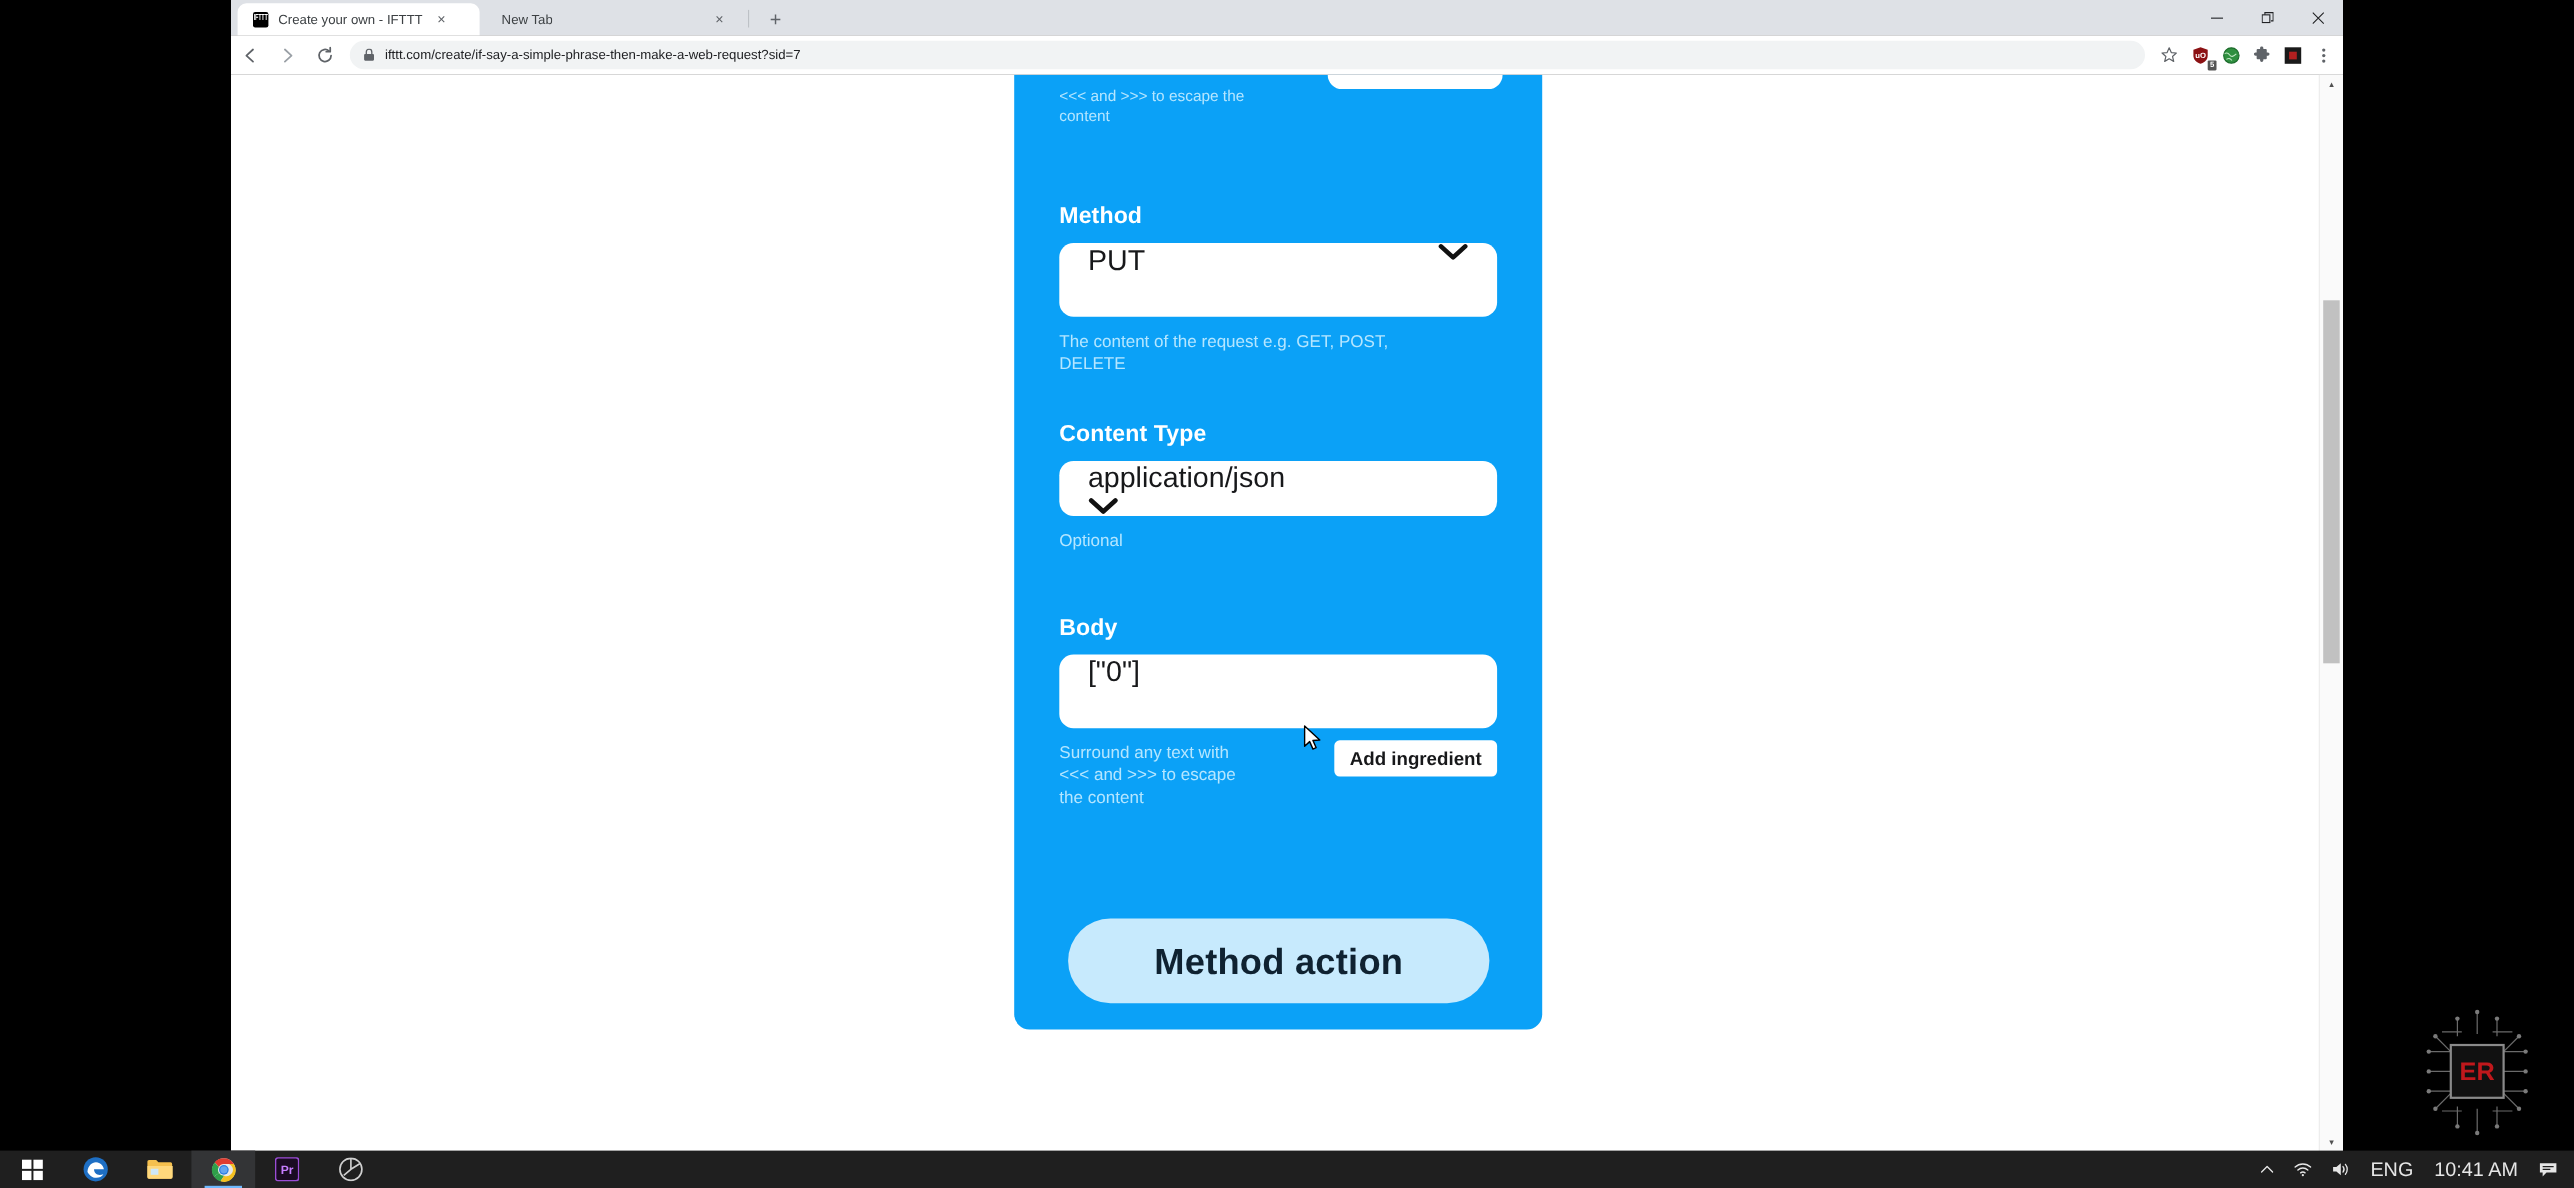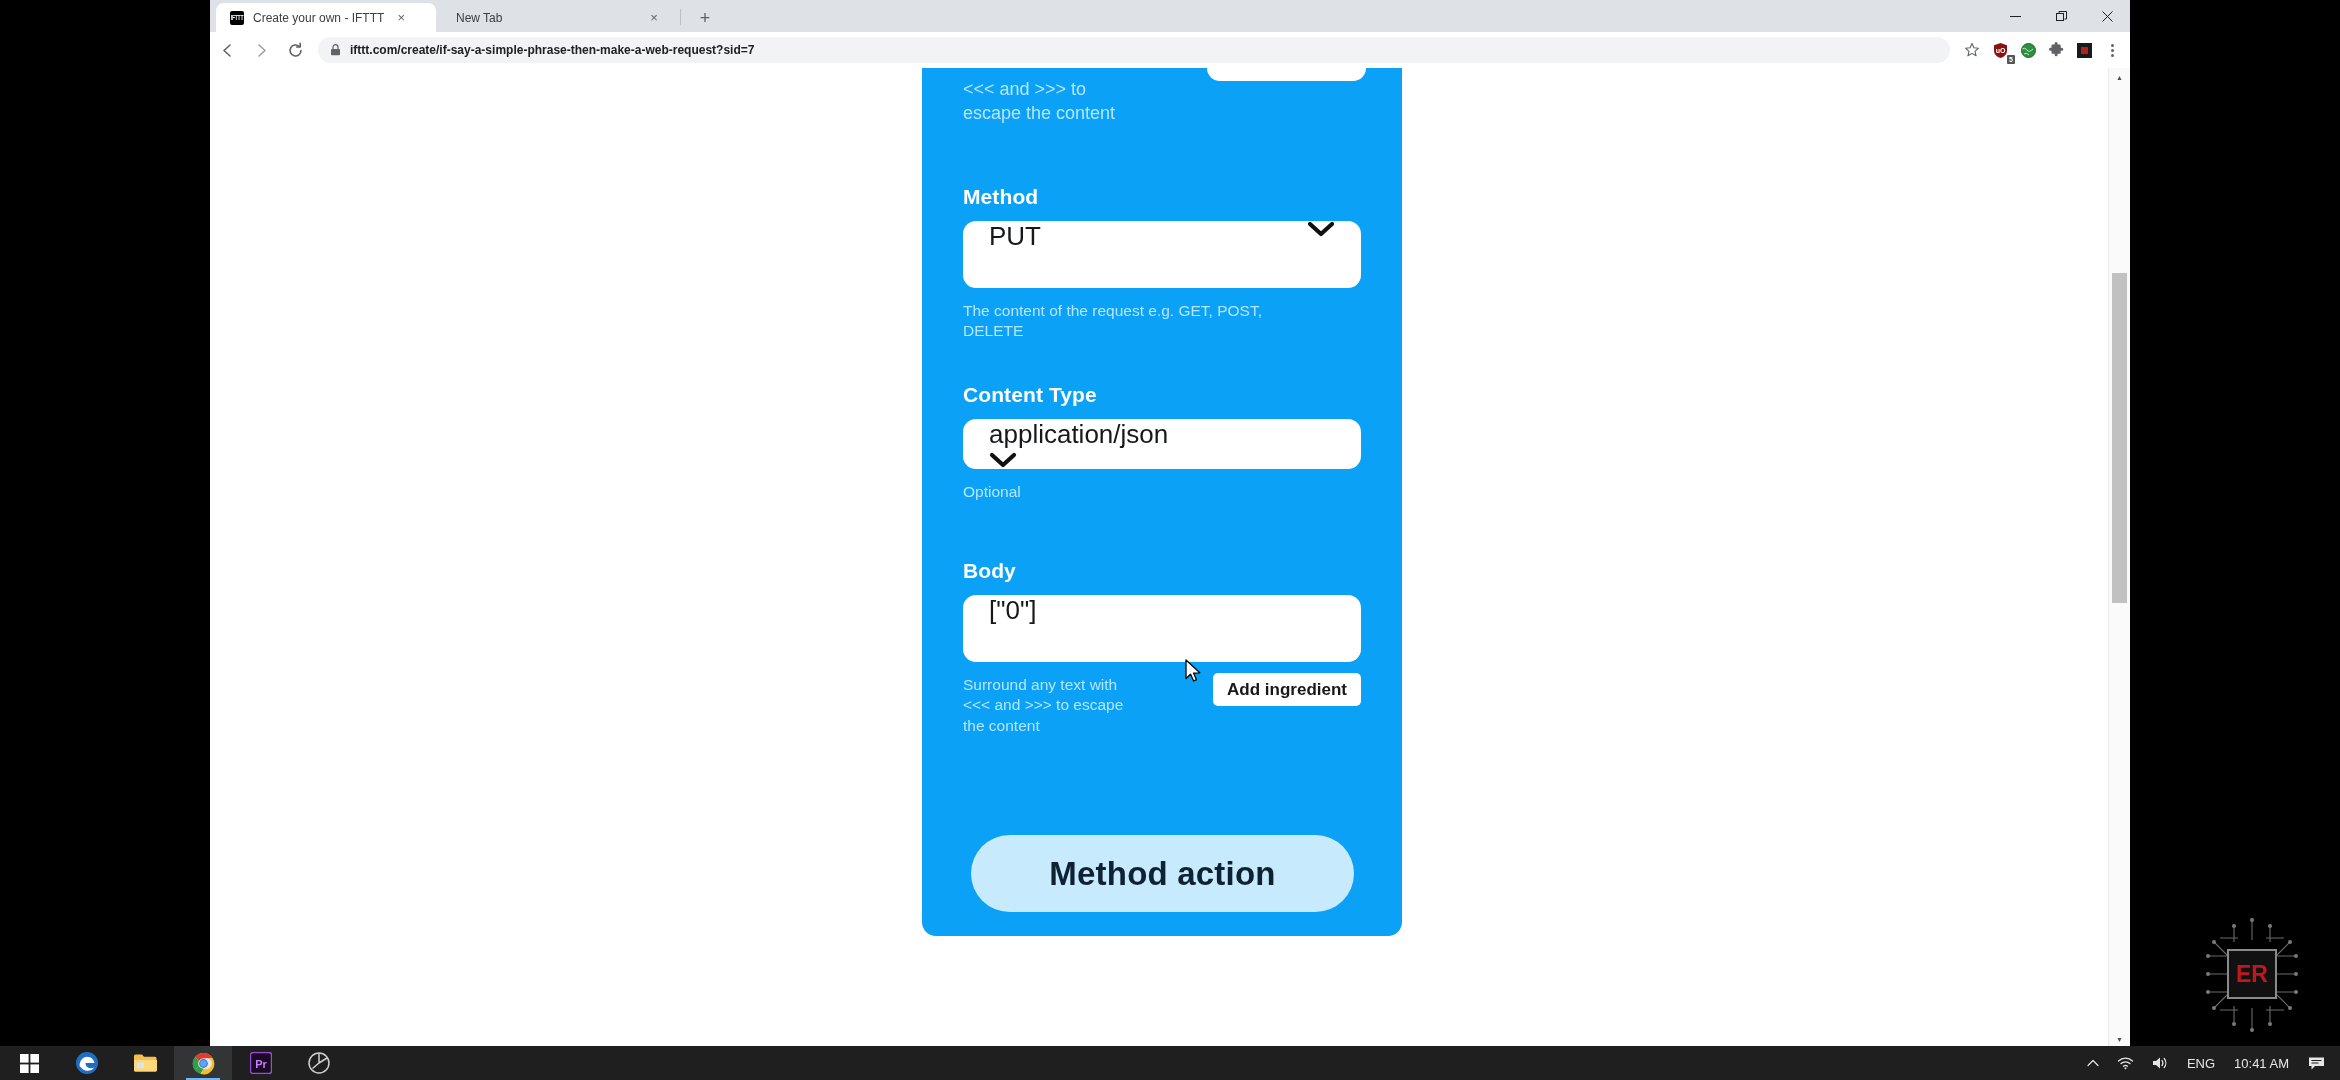--- a/index.html
+++ b/index.html
@@ -76,21 +76,21 @@
   .toolbar-fill-left { position:absolute; left:0; top:32px; width:210px; height:36px; background:#000; }
   .toolbar-fill-right { position:absolute; left:2130px; top:32px; width:210px; height:36px; background:#000; }
   .nav-btn {
     width:34px; height:34px; display:flex; align-items:center; justify-content:center;
     color:#5f6368; flex:0 0 auto;
   }
   .omnibox {
     flex:1 1 auto; height:26px; margin:0 8px 0 6px;
     background:#f1f3f4; border-radius:13px;
     display:flex; align-items:center; padding:0 12px; gap:9px;
-    font-size:12px; color:#202124; min-width:0;font-weight:bold;
+    font-size:12px; color:#202124; min-width:0;
   }
   .omnibox-url { white-space:nowrap; overflow:hidden; text-overflow:ellipsis; }
   .lock-icon { flex:0 0 auto; display:flex; }
   .tb-icon {
     width:28px; height:28px; flex:0 0 auto;
     display:flex; align-items:center; justify-content:center; position:relative;
   }
   .ublock-badge {
     position:absolute; right:-1px; bottom:0px;
     background:#555; color:#fff; font-size:7px; line-height:1;
@@ -141,21 +141,21 @@
     font-size:26px; color:#17181a; font-weight:500;
     position:relative;
   }
   .select-pill { justify-content:space-between; }
   .chev {
     flex:0 0 auto; display:flex; align-items:center;
   }
   .helper {
     color:#b5e6ff; font-size:15.5px; line-height:1.32;
   }
-  .ghost-text { color:#b5e6ff; font-size:18px; line-height:1.32; }
+  .ghost-text { color:#b5e6ff; font-size:14px; line-height:1.32; }
   .add-ingredient {
     background:#fff; color:#17181a; font-weight:bold; font-size:17px;
     border-radius:5px; display:flex; align-items:center; justify-content:center;
     padding:0 14px;
   }
   .create-btn {
     background:#c7eafd; color:#0f2231; font-weight:bold;
     border-radius:40px; display:flex; align-items:center; justify-content:center;
     font-size:33px; letter-spacing:0.2px;
   }
@@ -180,21 +180,21 @@
     width:58px; height:34px; display:flex; align-items:center; justify-content:center;
     position:relative; flex:0 0 auto;
   }
   .tb-app.active { background:#333436; }
   .tb-app.active:after {
     content:""; position:absolute; left:12px; right:12px; bottom:0; height:2px;
     background:#6fb9ff;
   }
   .tray {
     margin-left:auto; display:flex; align-items:center; gap:0;
-    padding-right:6px; color:#e6e6e6; font-size:13px;
+    padding-right:6px; color:#e6e6e6; font-size:18px;
   }
   .tray-item {
     display:flex; align-items:center; justify-content:center;
     height:34px; padding:0 9px;
   }
   .tray-clock { padding:0 10px; white-space:nowrap; }
 </style>
 </head>
 <body>
 

